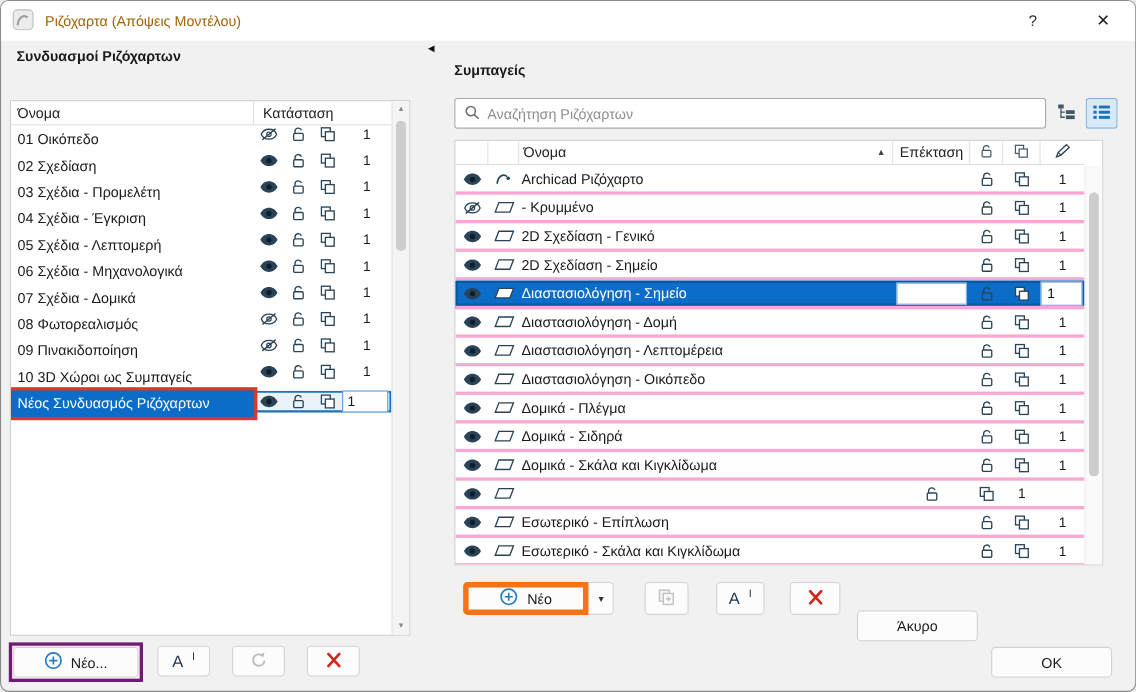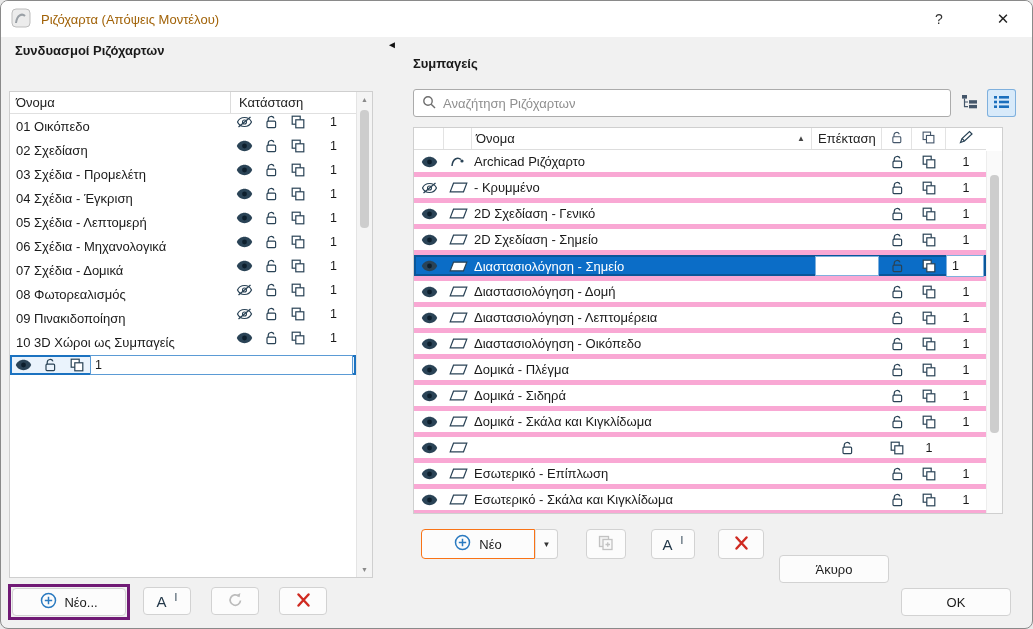--- a/index.html
+++ b/index.html
@@ -88,35 +88,35 @@
              align-items:center; border-bottom:1px solid #ddd; margin-right:16px; color:#222; }
   .rheader > div { height:100%; display:flex; align-items:center; border-right:1px solid #e3e3e3; }
   .rheader > div:last-child { border-right:none; }
   .rh-name { justify-content:space-between; padding:0 6px 0 4px; }
   .rh-ext  { padding-left:6px; }
   .rh-ico  { justify-content:center; }
   .sort-arrow { font-size:8px; color:#444; }
 
   .rrows { position:absolute; top:23px; left:0; right:16px; bottom:0; overflow:hidden; }
   .rrow { display:grid; grid-template-columns:30px 28px 1fr 70px 30px 34px 40px; height:26px;
-          align-items:center; border-bottom:5px solid #f9a8d4; }
+          align-items:center; border-bottom:3px solid #f9a8d4; }
   .rname { white-space:nowrap; overflow:hidden; padding-left:2px; }
   .rcount { display:flex; align-items:center; justify-content:center; font-size:12.5px; height:100%; }
   .ext-field { display:none; background:#fff; border:1px solid #7fb0dd; height:20px; margin:0 3px; }
   .ico-arc { display:none; }
   .rrow.special .ico-arc { display:inline; }
   .rrow.selected { background:#0b6dc7; color:#fff; box-shadow:inset 0 0 0 2px #0a5699; }
   .rrow.selected .ext-field { display:block; }
   .rrow.selected .rcount { background:#fff; color:#111; border:1px solid #7fb0dd; height:22px;
                            margin:0 2px 0 0; justify-content:flex-start; padding-left:5px; }
 
   
   .split-new { position:absolute; left:420px; top:528px; width:137px; height:30px; display:flex; }
   .split-main { flex:1; display:flex; align-items:center; justify-content:center; gap:8px;
-                background:#fcfcfc; border:1px solid #f97316; border-radius:4px 0 0 4px; }
+                background:#fcfcfc; border:5px solid #f97316; border-radius:4px 0 0 4px; }
   .split-arrow { width:23px; display:flex; align-items:center; justify-content:center; background:#fcfcfc;
                  border:1px solid #d2d2d2; border-left:1px solid #e2e2e2; border-radius:0 4px 4px 0;
                  font-size:8px; color:#333; }
   .copy-btn     { position:absolute; left:585px; top:528px; width:40px; height:30px; }
   .ai-btn-right { position:absolute; left:650px; top:528px; width:44px; height:30px; }
   .del-btn-right{ position:absolute; left:717px; top:528px; width:46px; height:30px; }
 
   
   .cancel-btn { position:absolute; left:778px; top:554px; width:110px; height:28px; }
   .ok-btn     { position:absolute; left:900px; top:587px; width:110px; height:28px; }
@@ -404,20 +404,21 @@
               <svg width="14" height="14" viewBox="0 0 14 14">
                 <rect x="1.2" y="1.2" width="8" height="8" fill="#fff" stroke="#2a4356" stroke-width="1.2"></rect>
                 <rect x="4.8" y="4.8" width="8" height="8" fill="#fff" stroke="#2a4356" stroke-width="1.2"></rect>
               </svg>
             </span>
             <span class="lcount">1</span>
           </div>
         </div>
 
         <div class="lrow selected">
+          <div class="lname">Νέος Συνδυασμός Ριζόχαρτων</div>
           <div class="lstatus">
             <span class="icon-cell">
               <svg class="eye-open" width="17" height="12" viewBox="0 0 17 12">
                 <path d="M8.5 0.8C5 0.8 2 3 0.8 6 2 9 5 11.2 8.5 11.2 12 11.2 15 9 16.2 6 15 3 12 0.8 8.5 0.8Z" fill="#2a4356"></path>
                 <circle cx="8.5" cy="6" r="2.4" fill="#0d1f2d"></circle>
               </svg>
 
             </span>
             <span class="icon-cell">
               <svg width="13" height="14" viewBox="0 0 13 14">

